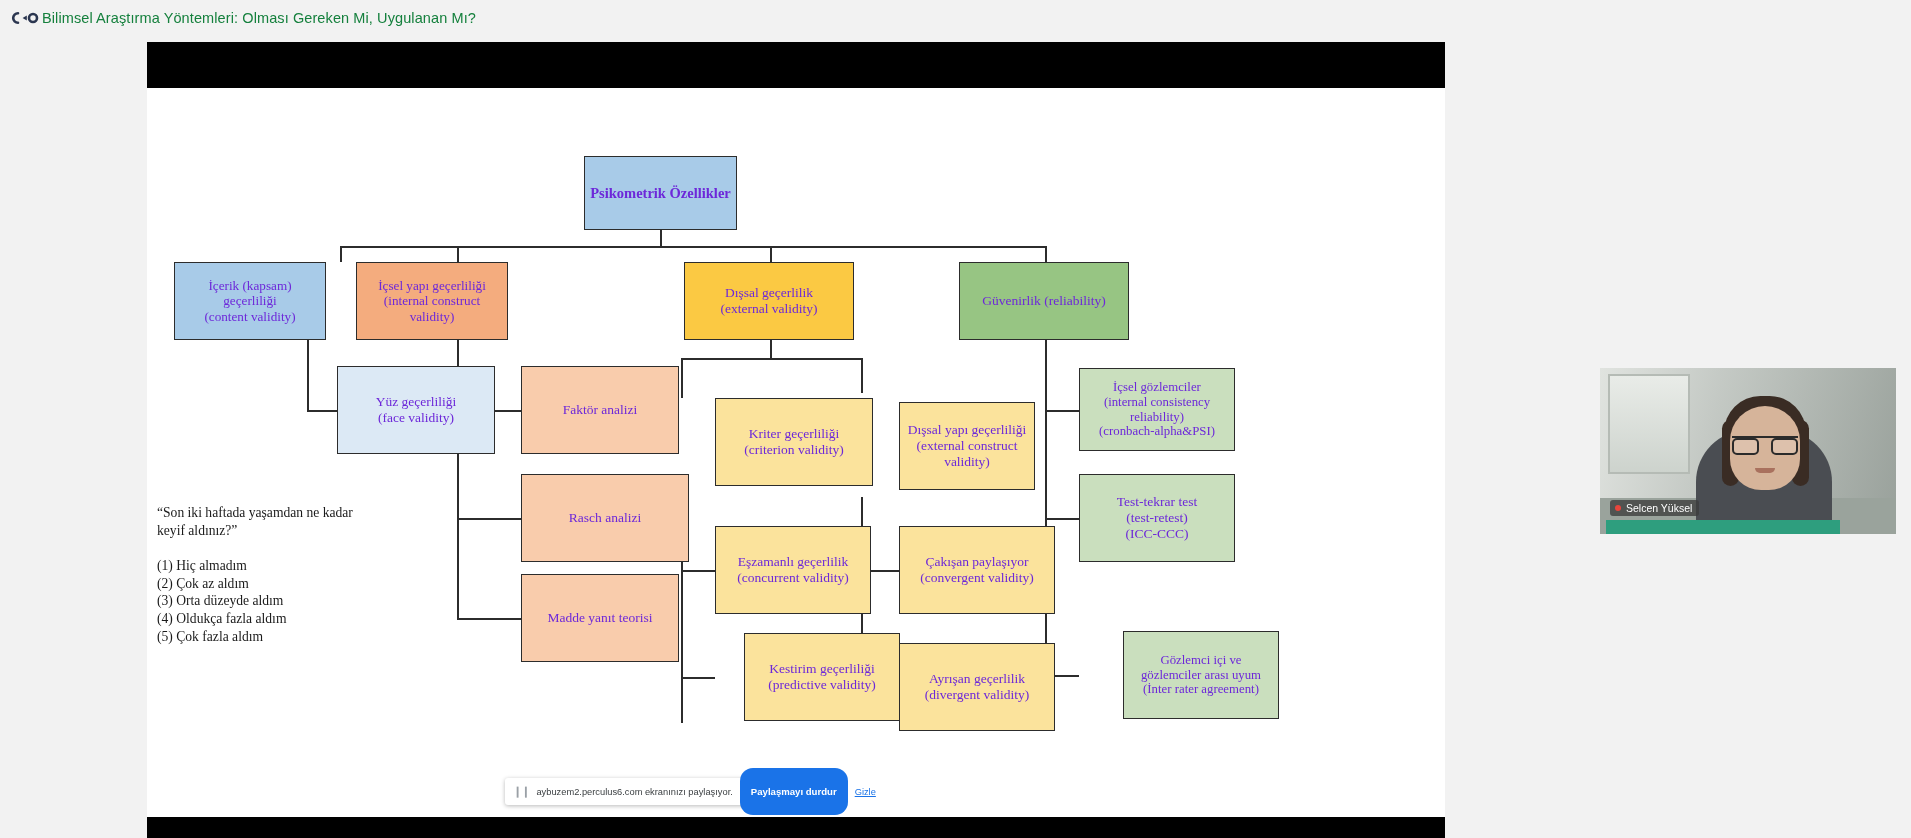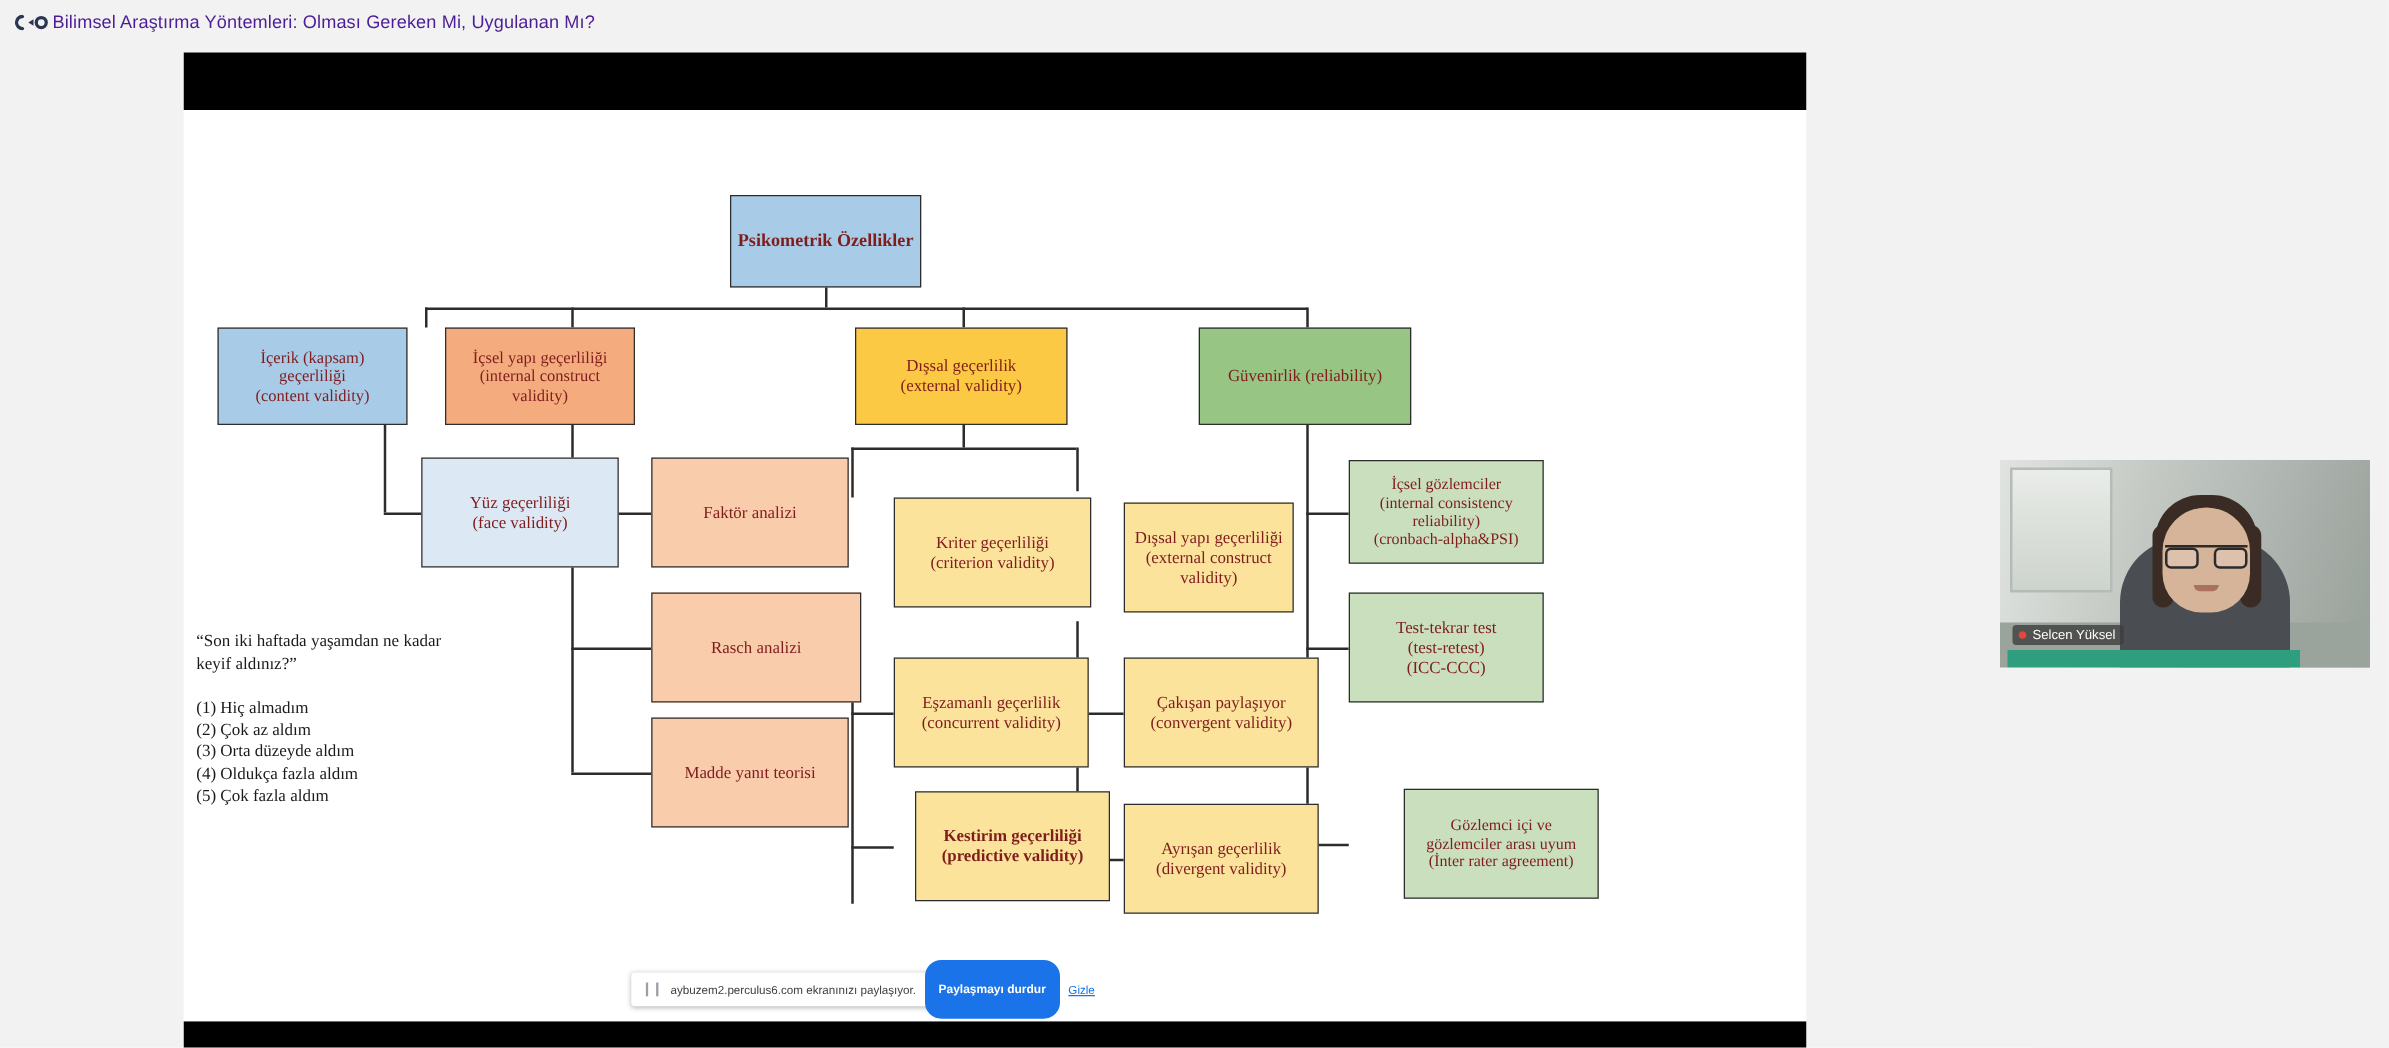--- a/index.html
+++ b/index.html
@@ -32,21 +32,21 @@
   .logo {
     margin-left: 6px;
     width: 36px;
     height: 20px;
     display: flex;
     align-items: center;
     justify-content: center;
   }
   .topbar-title {
     font-size: 14.5px;
-    color: #4c1d95;
+    color: #15803d;
     letter-spacing: 0.1px;
     white-space: nowrap;
   }
 
   
   .stage {
     position: absolute;
     left: 147px;
     top: 42px;
     width: 1298px;
@@ -76,21 +76,21 @@
   .node {
     position: absolute;
     box-sizing: border-box;
     border: 1.6px solid #2c2c2c;
     display: flex;
     flex-direction: column;
     align-items: center;
     justify-content: center;
     text-align: center;
     font-family: "Liberation Serif", serif;
-    color: #7f1d1d;
+    color: #6d28d9;
     line-height: 1.17;
     z-index: 3;
   }
   .node .ln { display: block; white-space: nowrap; }
   .node.wrap .ln { white-space: normal; }
 
   .edge {
     position: absolute;
     background: #2c2c2c;
     z-index: 1;
@@ -394,21 +394,21 @@
         <span class="ln">Dışsal yapı geçerliliği</span>
         <span class="ln">(external construct</span>
         <span class="ln">validity)</span>
       </div>
 
       <div class="node" style="left:568px; top:438px; width:156px; height:88px; background:#FBE39C; font-size:13.5px;">
         <span class="ln">Eşzamanlı geçerlilik</span>
         <span class="ln">(concurrent validity)</span>
       </div>
 
-      <div class="node" style="left:585px; top:545px; width:156px; height:88px; background:#FBE39C; font-size:13.5px;font-weight:bold;">
+      <div class="node" style="left:597px; top:545px; width:156px; height:88px; background:#FBE39C; font-size:13.5px;">
         <span class="ln">Kestirim geçerliliği</span>
         <span class="ln">(predictive validity)</span>
       </div>
 
       <div class="node" style="left:752px; top:438px; width:156px; height:88px; background:#FBE39C; font-size:13.5px;">
         <span class="ln">Çakışan paylaşıyor</span>
         <span class="ln">(convergent validity)</span>
       </div>
 
       <div class="node" style="left:752px; top:555px; width:156px; height:88px; background:#FBE39C; font-size:13.5px;">

